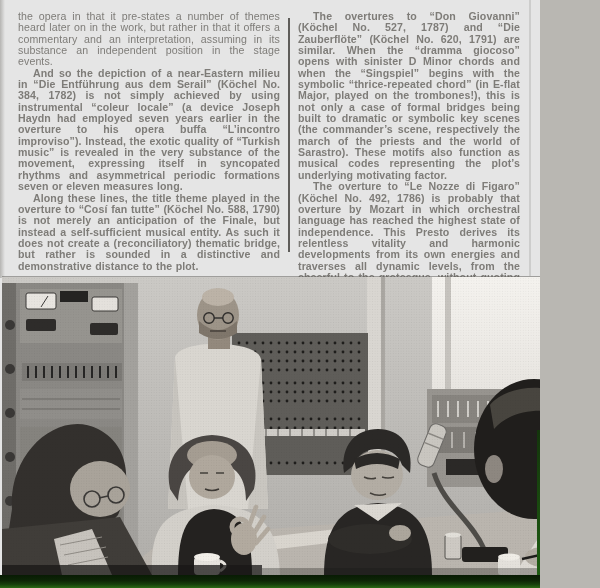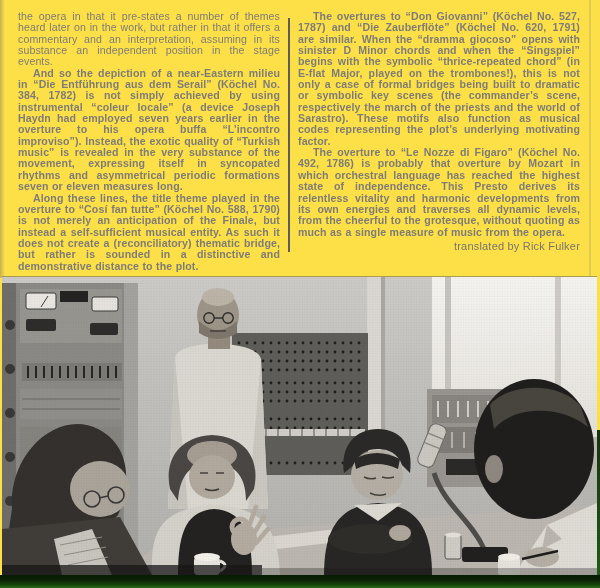--- a/index.html
+++ b/index.html
@@ -1,18 +1,18 @@
 <!DOCTYPE html>
 <html><head>
 <meta charset="utf-8">
 <style>
   html,body{margin:0;padding:0;background:#b9b7b2;}
   .page{
-    position:relative;width:600px;height:588px;overflow:hidden;
-    background:#fde047;
+    position:relative;width:540px;height:588px;overflow:hidden;
+    background:#e5e5e5;
     font-family:"Liberation Sans", sans-serif;
   }
   .edge-left{position:absolute;left:0;top:0;width:5px;height:278px;
     background:linear-gradient(90deg, rgba(110,108,102,.40), rgba(110,108,102,0));}
   .edge-right{position:absolute;right:9px;top:0;width:2px;height:276px;
     background:rgba(125,123,117,.22);}
   .text-area{
     position:absolute;left:18px;top:11px;right:20px;height:260px;
     display:flex;
   }

